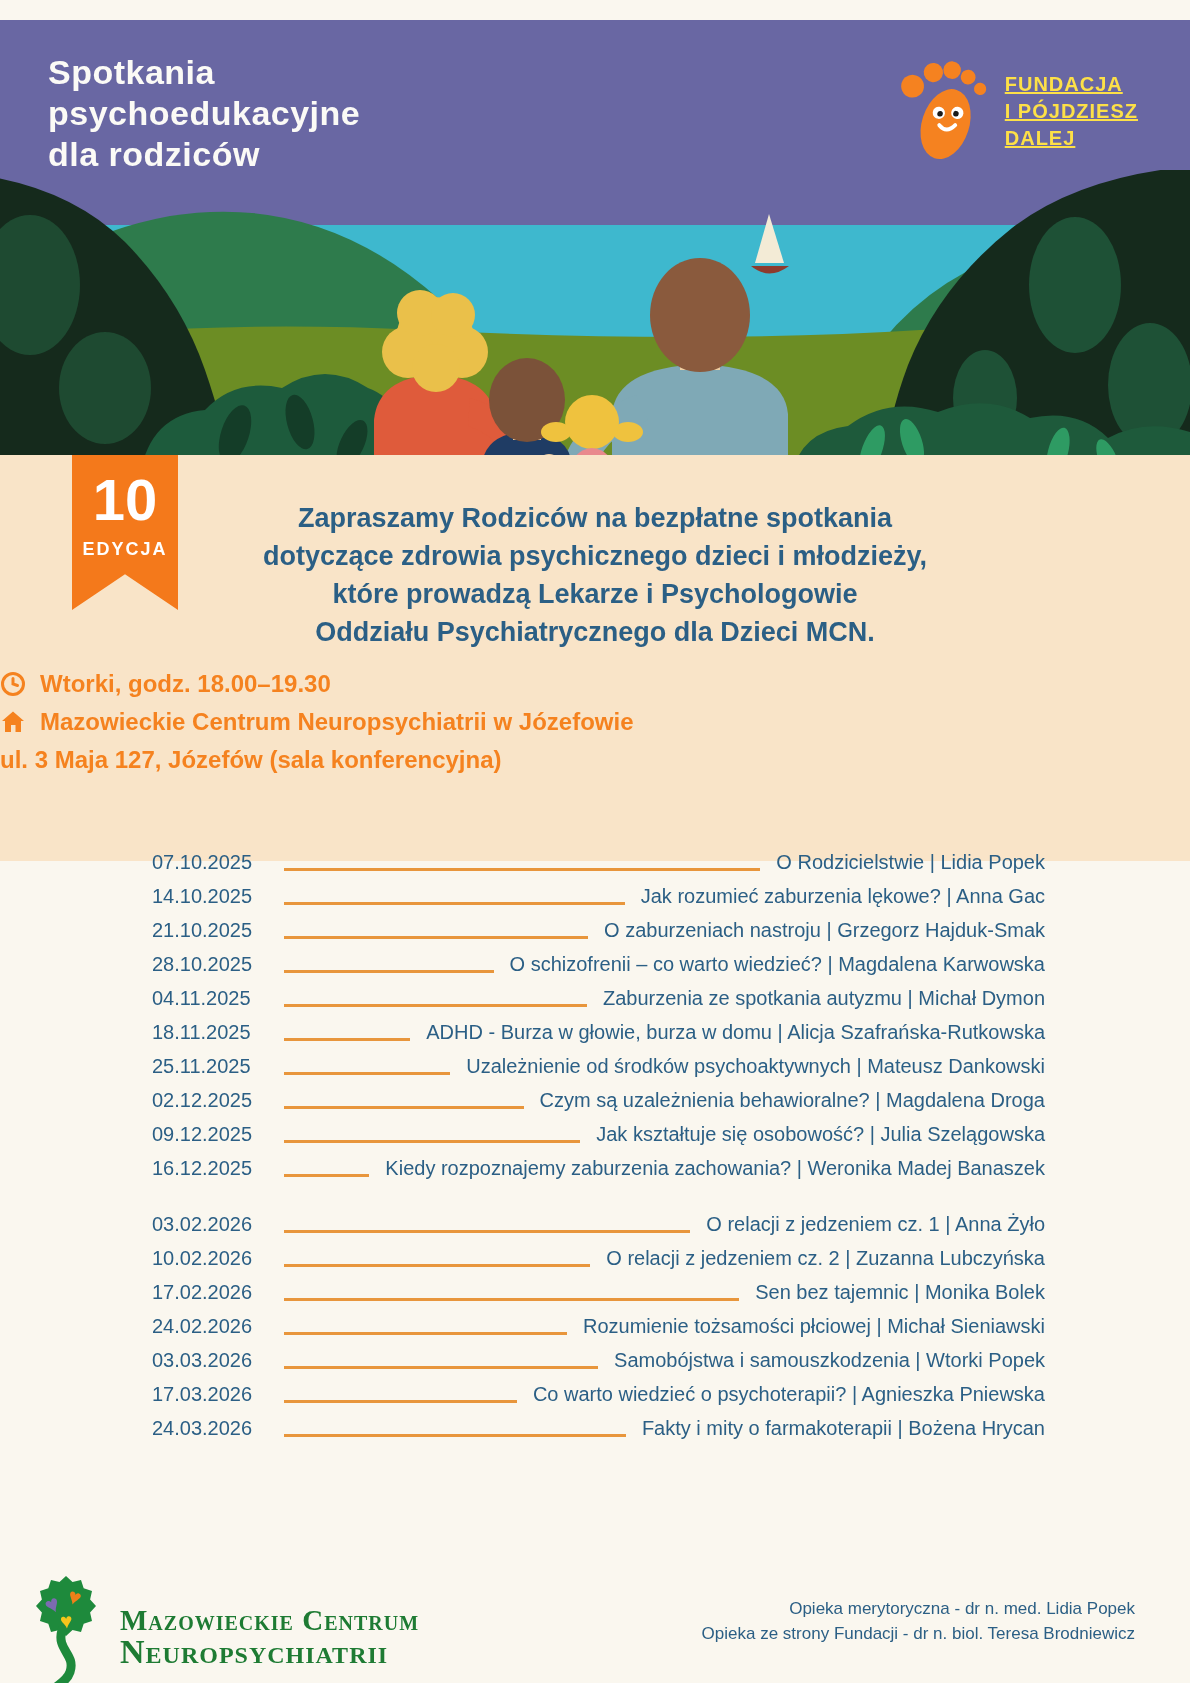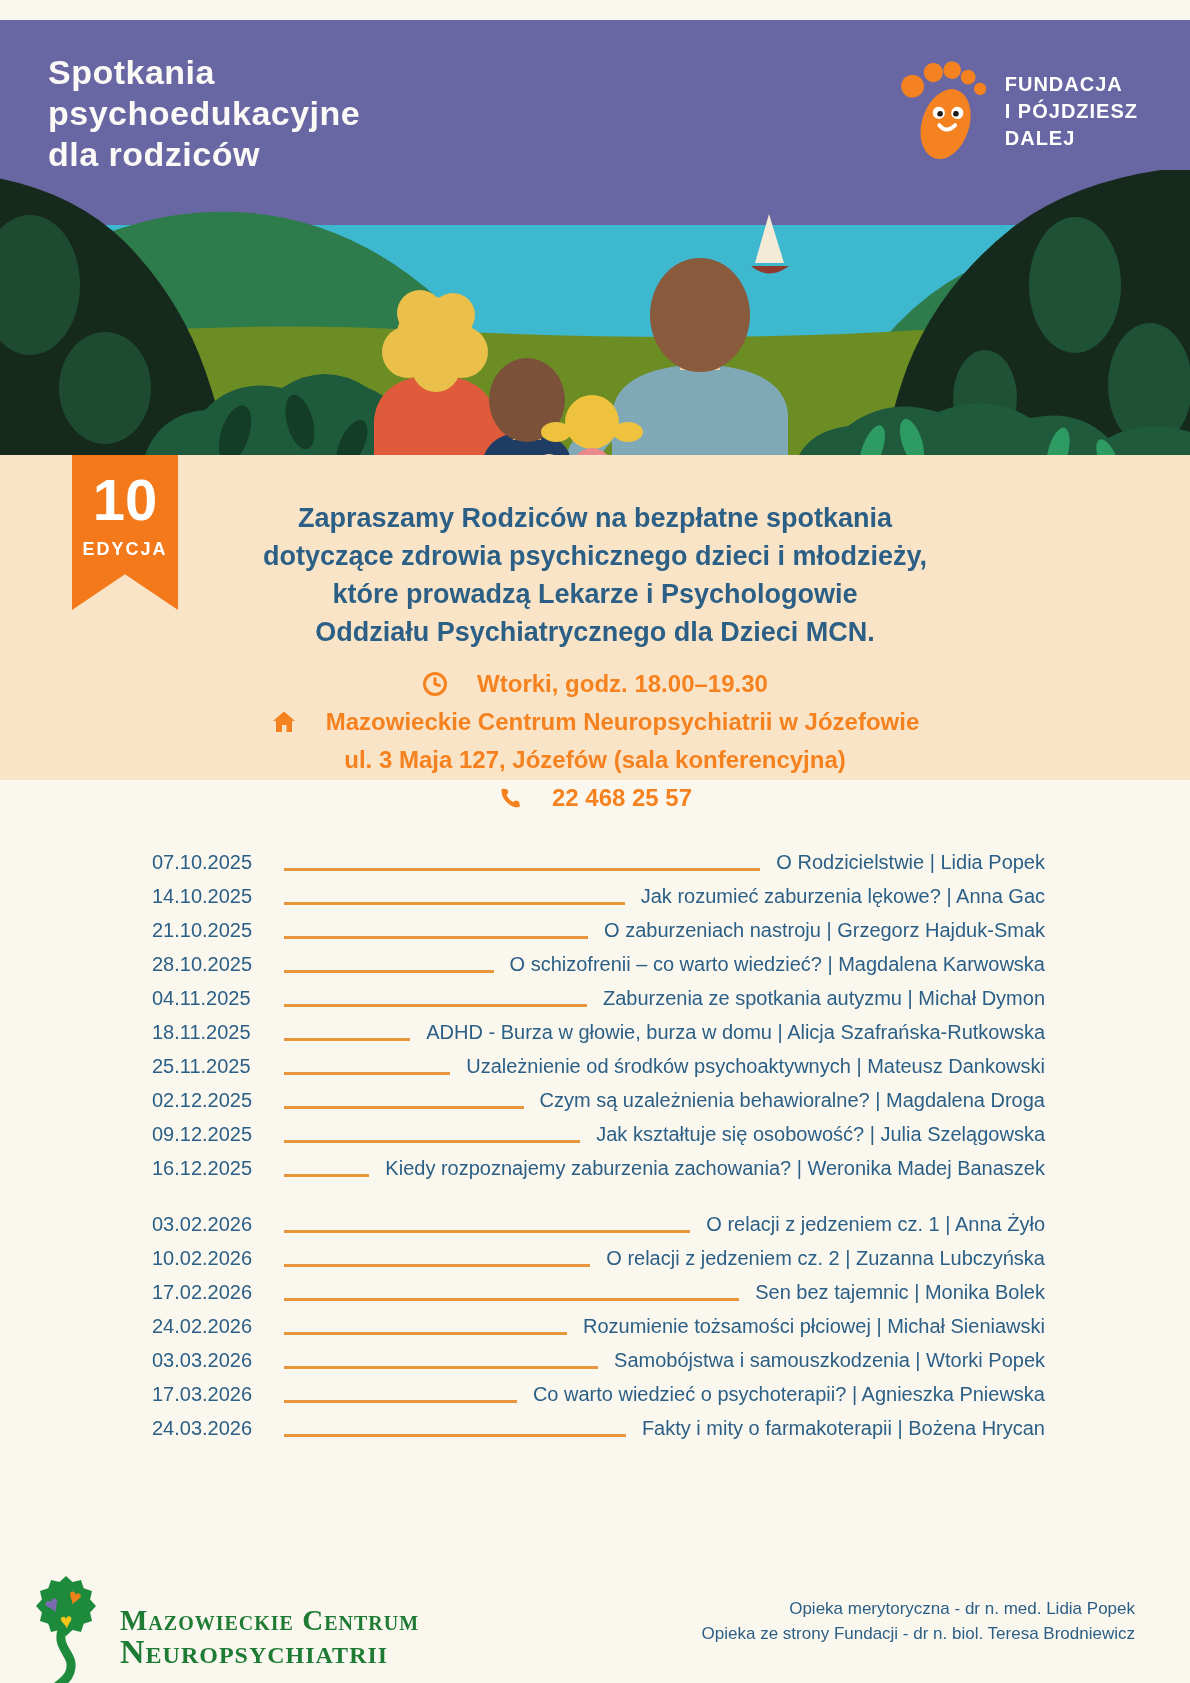--- a/index.html
+++ b/index.html
@@ -10,34 +10,34 @@
   html,body{margin:0;padding:0;}
   body{font-family:"Liberation Sans","DejaVu Sans",sans-serif;}
   .poster{position:relative;width:1190px;height:1683px;background:var(--page-offwhite);overflow:hidden;}
 
   
   .sky{position:absolute;top:0;left:0;width:100%;height:455px;background:var(--sky-purple);margin-top:20px;}
   .page-title{position:absolute;left:48px;top:32px;color:#FBFAF6;font-size:34px;font-weight:bold;line-height:41px;letter-spacing:.5px;}
   .page-title span{display:block;}
   .brand{position:absolute;right:52px;top:38px;display:flex;align-items:center;gap:16px;}
   .brand-foot{transform:rotate(6deg);}
-  .brand-text{color:#ffffff;font-weight:bold;font-size:20px;line-height:27px;letter-spacing:1px;}
+  .brand-text{color:#fde047;font-weight:bold;font-size:20px;line-height:27px;letter-spacing:1px;text-decoration:underline;}
   .brand-text span{display:block;}
   .landscape{position:absolute;left:0;bottom:0;width:1190px;height:305px;display:block;}
 
   
-  .cream{position:absolute;top:455px;left:0;width:100%;height:325px;background:var(--cream-band);}
+  .cream{position:absolute;top:455px;left:0;width:100%;height:406px;background:var(--cream-band);}
   .ribbon{position:absolute;left:72px;top:0;width:106px;height:155px;background:var(--accent-orange);
     clip-path:polygon(0 0,100% 0,100% 100%,50% 77%,0 100%);color:#fff;text-align:center;}
   .ribbon-number{font-size:58px;font-weight:bold;line-height:1;margin-top:16px;}
   .ribbon-label{font-size:18px;font-weight:bold;letter-spacing:2px;margin-top:10px;}
   .intro{padding-top:44px;text-align:center;color:var(--text-blue);font-size:27px;font-weight:bold;line-height:38px;}
   .intro span{display:block;}
   .details{margin-top:14px;color:var(--orange-text);font-weight:bold;font-size:24px;}
-  .detail-line{height:38px;display:flex;justify-content:center;align-items:center;gap:29px;}
+  .detail-line{height:38px;display:flex;align-items:center;gap:14px;}
   .detail-icon{flex:none;display:flex;}
 
   
   .schedule{position:absolute;top:845px;left:152px;right:145px;}
   .group + .group{margin-top:22px;}
   .row{display:flex;align-items:center;height:34px;font-size:20px;color:var(--text-blue);}
   .date{flex:none;width:118px;}
   .rule{flex:1;min-width:8px;height:0;border-bottom:3px solid var(--rule-orange);align-self:flex-end;margin:0 16px 8px 14px;}
   .topic{white-space:nowrap;text-align:right;}
 
@@ -188,28 +188,20 @@
           <svg width="26" height="26" viewBox="0 0 26 26">
               <path d="M2,12 L13,2.5 L24,12 L21,12 L21,23 L5,23 L5,12 Z" fill="#F5821F"></path>
               <rect x="11" y="16" width="4.5" height="7" fill="#F9E4C8"></rect>
             </svg>
         </span>
         <span>Mazowieckie Centrum Neuropsychiatrii w Józefowie</span>
       </div>
       <div class="detail-line">
         <span>ul. 3 Maja 127, Józefów (sala konferencyjna)</span>
       </div>
-      <div class="detail-line">
-        <span class="detail-icon">
-          <svg width="25" height="25" viewBox="0 0 25 25">
-              <path d="M3.5,3 Q9,2 10,4.5 Q11,7 8.5,9 Q10.5,13.5 15,16 Q17.5,13.5 20,15 Q22.5,16.5 21.5,21 Q16,22.5 9.5,17 Q3,11.5 3.5,3 Z" fill="#F5821F"></path>
-            </svg>
-        </span>
-        <span>22 468 25 57</span>
-      </div>
     </div>
   </div>
 
   <div class="schedule">
     <div class="group">
     <div class="row">
       <span class="date">07.10.2025</span>
       <span class="rule"></span>
       <span class="topic">O Rodzicielstwie | Lidia Popek</span>
     </div>

